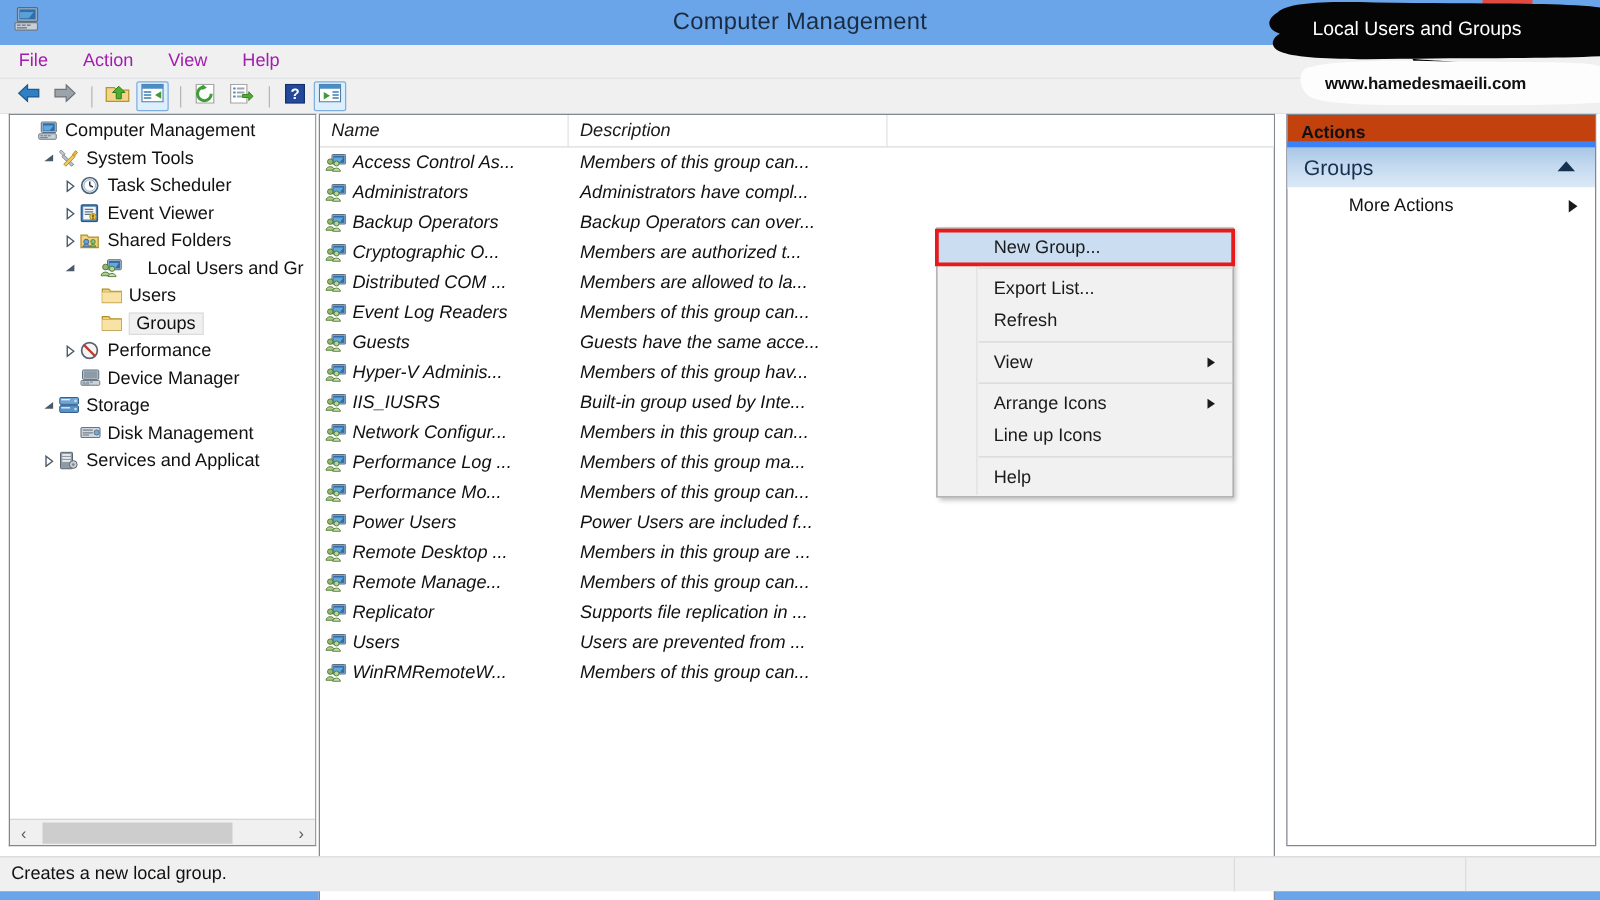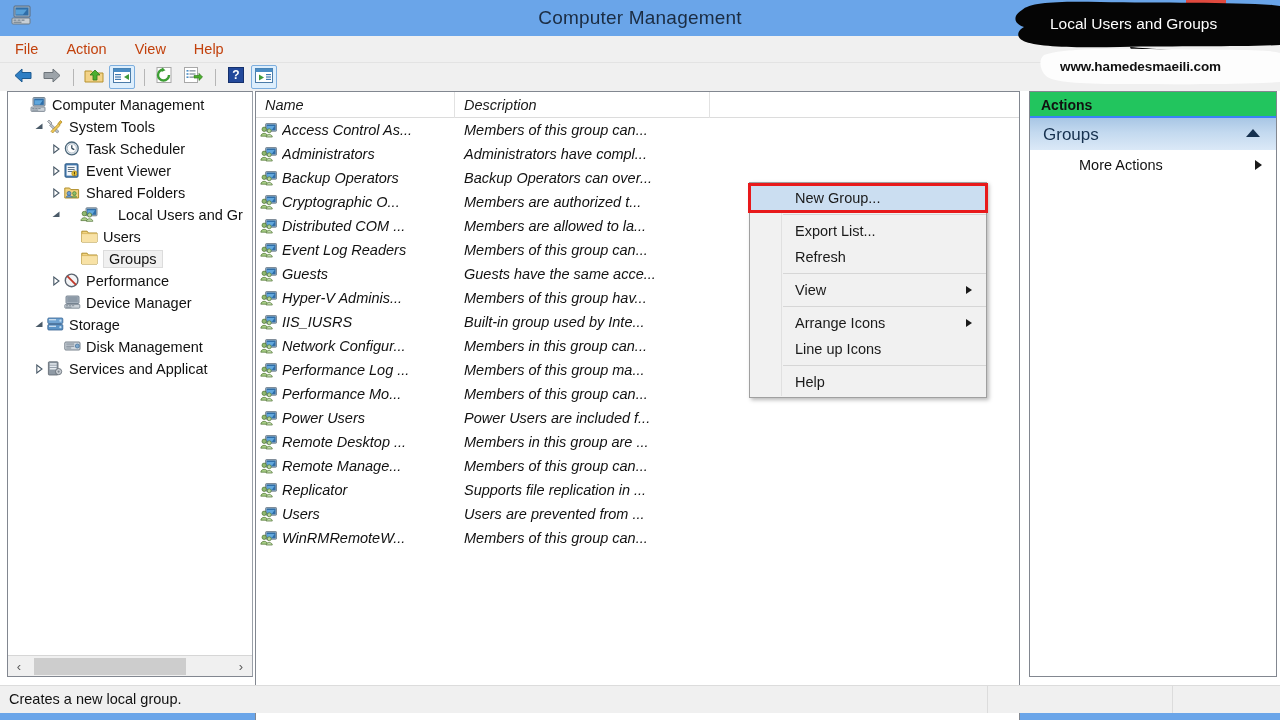--- a/index.html
+++ b/index.html
@@ -28,21 +28,21 @@
     font-size: 19px; color: #1b2c42; letter-spacing: .2px;
   }
 
   
   #menubar {
     position: absolute; left: 0; top: 36px; width: 1280px; height: 27px;
     background: #f0f0f0; border-bottom: 1px solid #e3e3e3;
   }
   #menubar ul { list-style: none; display: flex; height: 27px; align-items: center; padding-left: 14px; }
   #menubar li {
-    font-size: 14.5px; color: #c2410c; padding: 3px 14px 4px 1px; margin-right: 13px;
+    font-size: 14.5px; color: #a21caf; padding: 3px 14px 4px 1px; margin-right: 13px;
     cursor: default;
   }
 
   
   #toolbar {
     position: absolute; left: 0; top: 63px; width: 1280px; height: 28px;
     background: #f0f0f0; display: flex; align-items: center; padding-left: 10px;
   }
   .tb-btn {
     width: 26px; height: 24px; display: flex; align-items: center; justify-content: center;
@@ -116,21 +116,21 @@
   .lrow .ds  { width: 252px; flex: 0 0 252px; white-space: nowrap; overflow: hidden; padding-left: 4px; }
 
   
   #actionspane {
     position: absolute; left: 1029px; top: 0px; width: 248px; height: 586px;
     background: #ffffff; border: 1px solid #828790;
   }
   #actions-title {
     height: 26px; line-height: 26px; padding-left: 11px;
     font-size: 14px; font-weight: bold; color: #111;
-    background: #22c55e; border-bottom: 2px solid #3b82f6; cursor: default;
+    background: #c2410c; border-bottom: 5px solid #3b82f6; cursor: default;
   }
   #groups-header {
     position: relative; height: 33px; line-height: 33px; padding-left: 13px;
     font-size: 17px; color: #16314f; cursor: default;
     background: linear-gradient(to bottom, #a8c6e5 0%, #c3d9ef 45%, #dbe9f7 100%);
     border-bottom: 1px solid #ffffff;
   }
   #groups-collapse {
     position: absolute; right: 16px; top: 11px; width: 0; height: 0;
     border-left: 7px solid transparent; border-right: 7px solid transparent;

